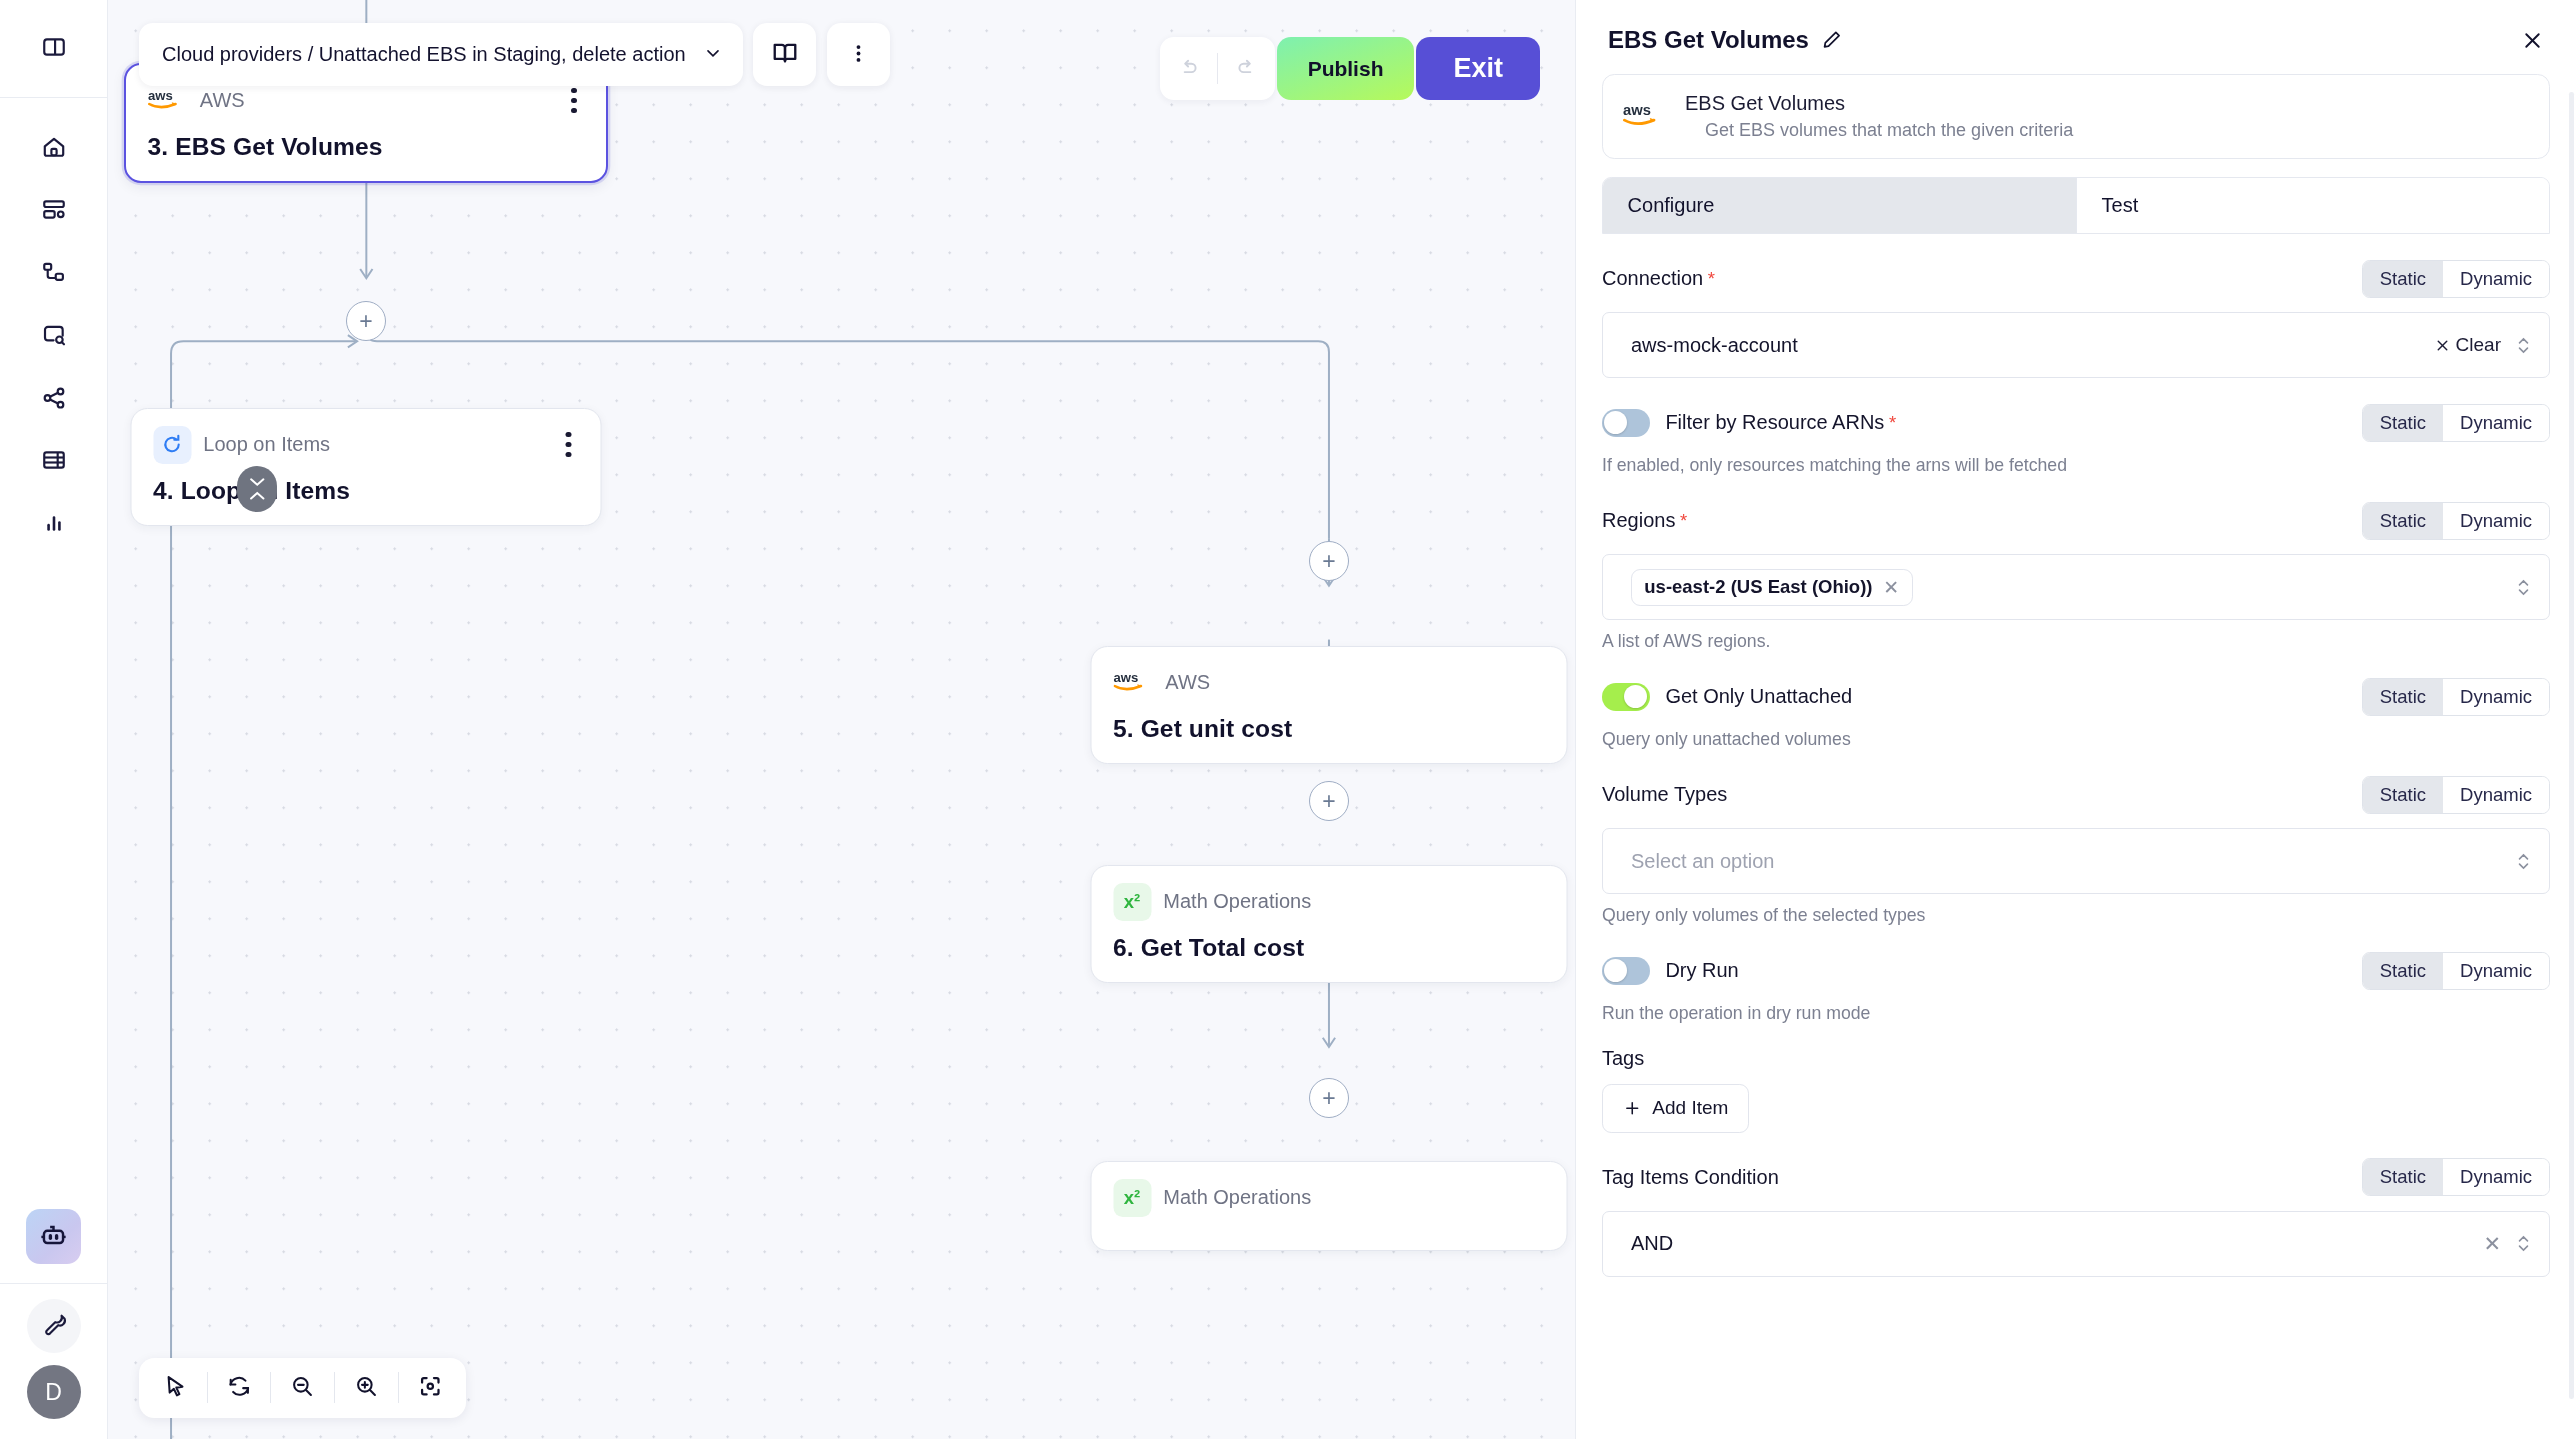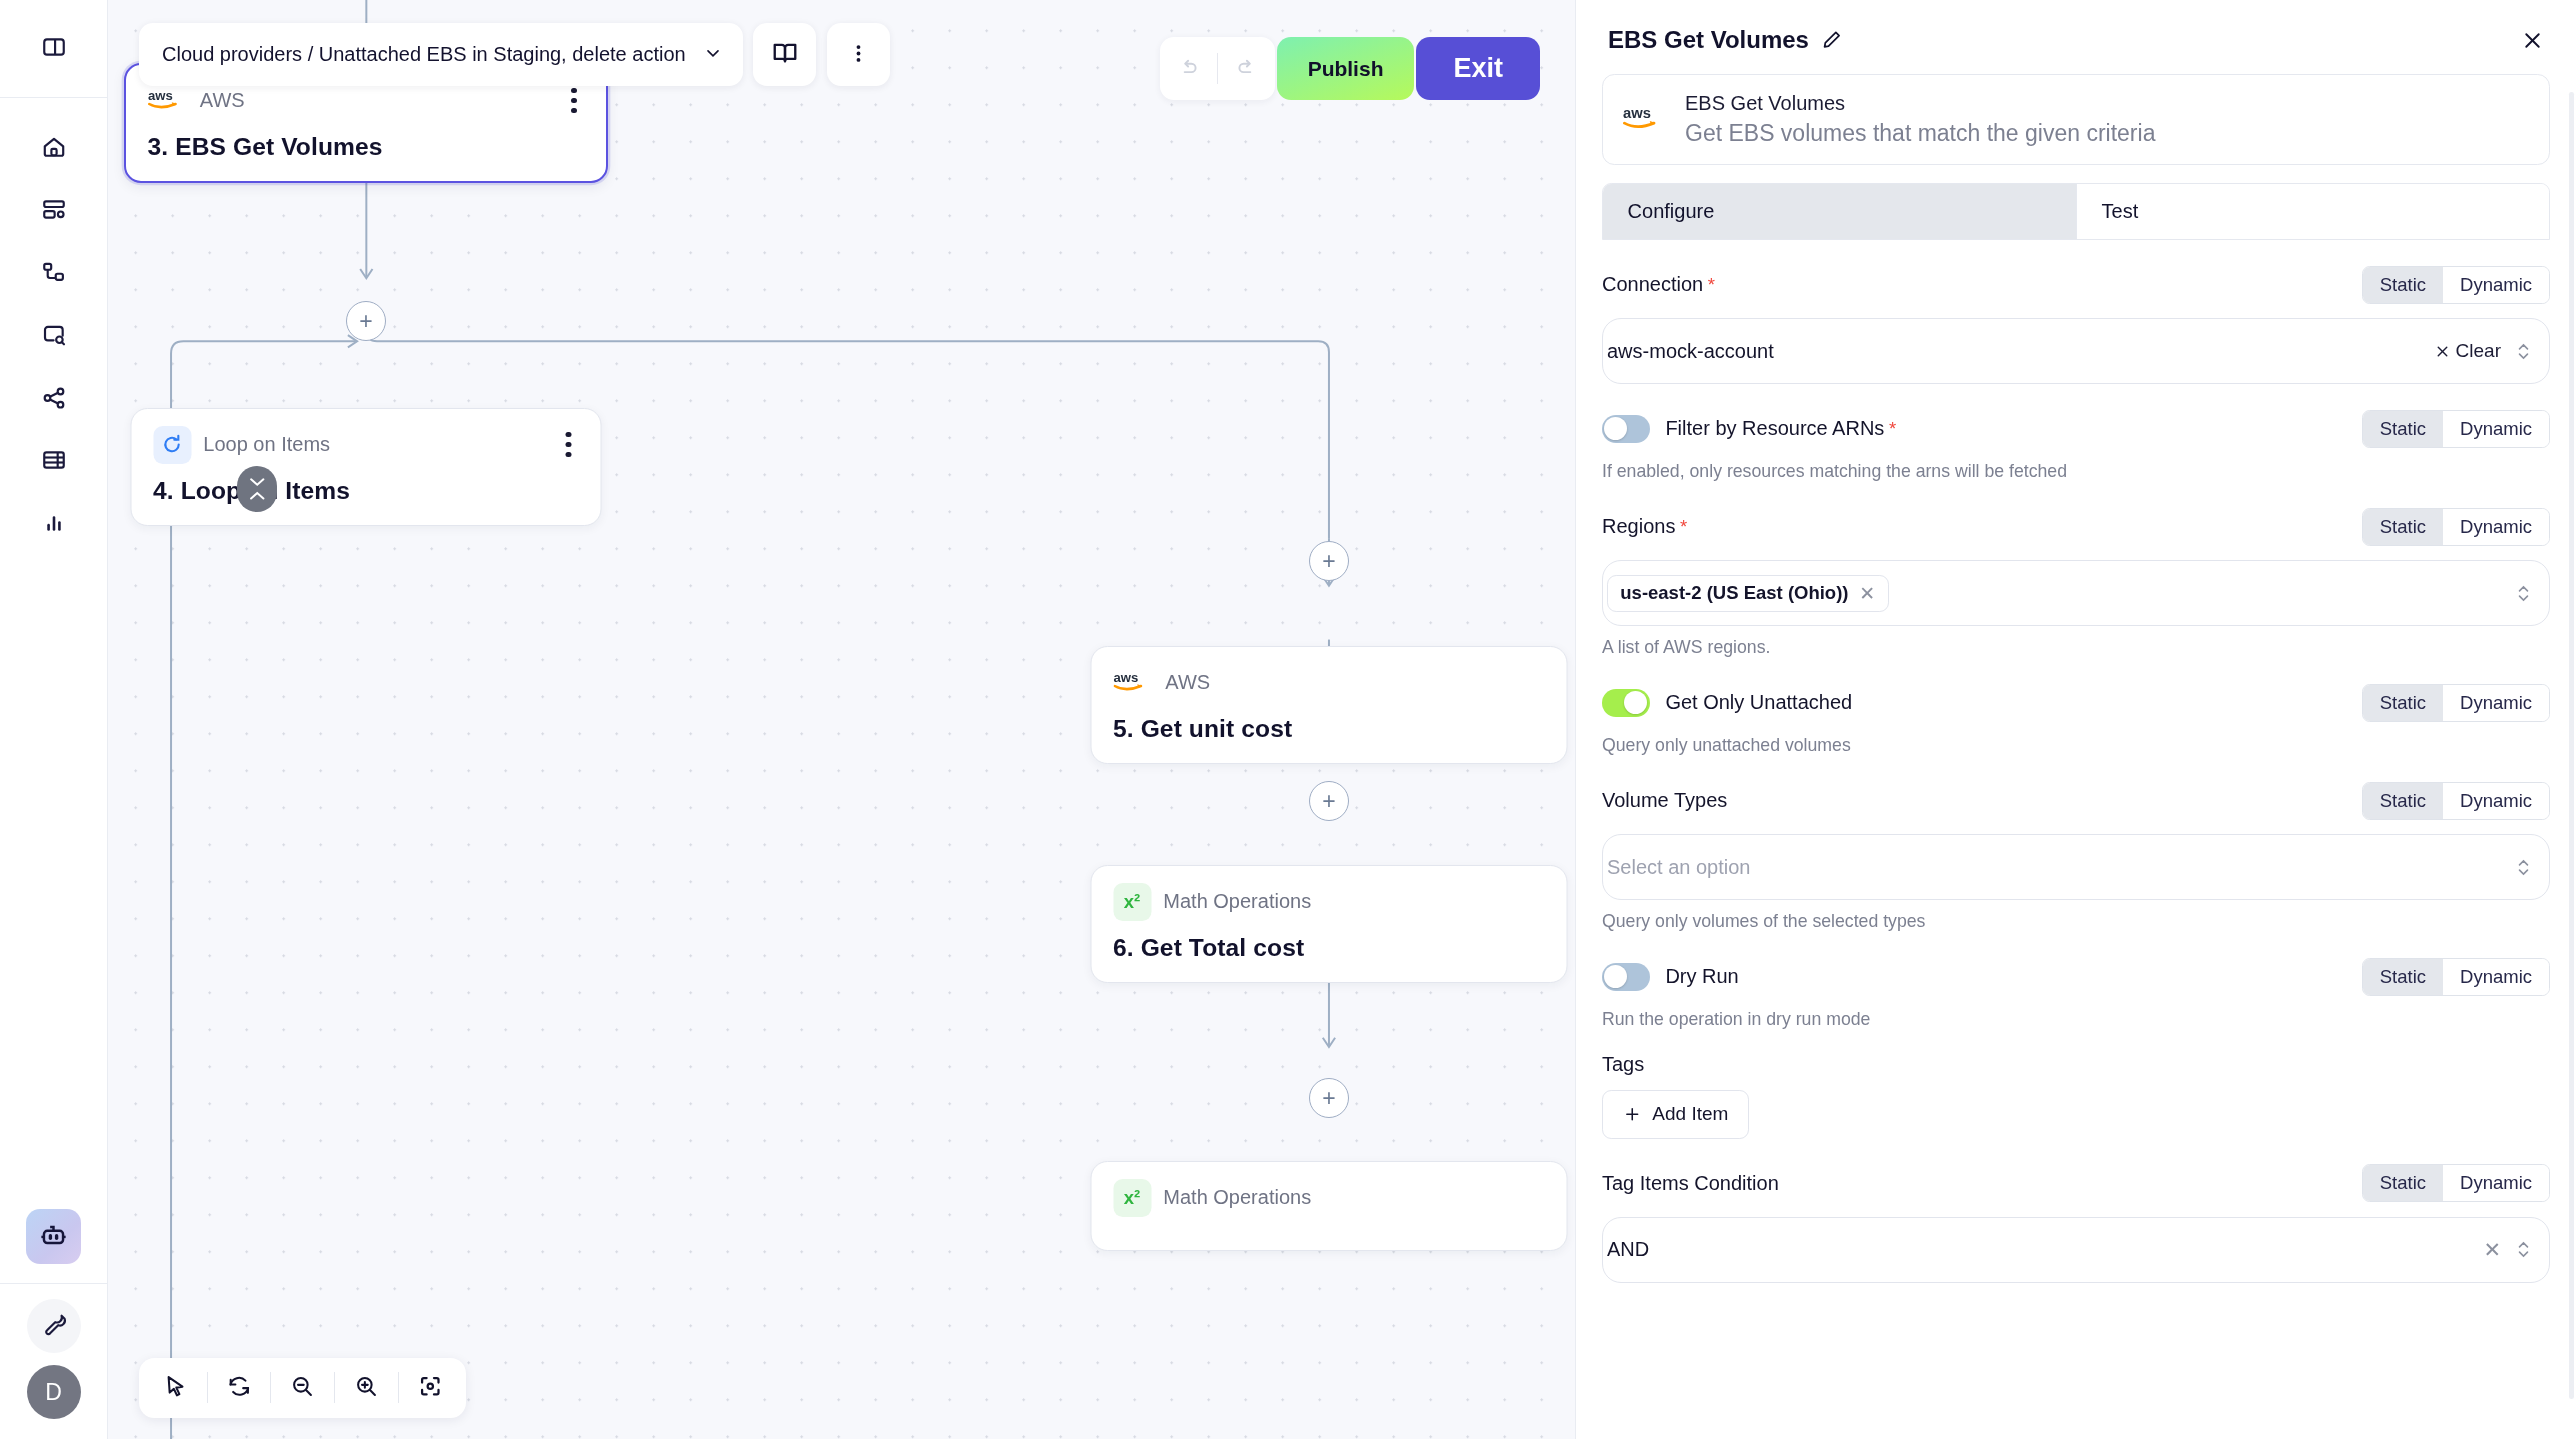--- a/index.html
+++ b/index.html
@@ -144,43 +144,43 @@
   .panel-close { margin-left: auto; cursor: pointer; color: #12122c; display: flex; }
 
   .panel-body { padding: 0 26px 0 26px; overflow: hidden; flex: 1 1 auto; }
 
   .app-card {
     margin-top: 20px; border: 0.8px solid #e5e8ef; border-radius: 12.3px;
     padding: 17px 20px; display: flex; align-items: center; gap: 17px;
   }
   .app-card-text { display: flex; flex-direction: column; gap: 4.6px; }
   .app-card-name { font-size: 20px; color: #1b1b33; }
-  .app-card-desc { font-size: 23px; color: #7c8091; }
+  .app-card-desc { font-size: 18px; color: #7c8091; margin-left: 20px; }
 
   .tabs { margin-top: 18.5px; display: flex; border: 0.8px solid #e5e8ef; border-radius: 9.2px 9.2px 0 0; overflow: hidden; }
   .tab {
     flex: 1 1 50%; height: 55px; display: flex; align-items: center; padding-left: 24.6px;
     font-size: 20px; color: #12122c; cursor: pointer; background: #fff;
   }
   .tab.active { background: #e4e7ec; font-weight: 400; }
   .tab + .tab { border-left: 0.8px solid #e5e8ef; }
 
   .field { margin-top: 23px; }
   .field-row { display: flex; align-items: center; min-height: 43px; }
   .field-label { font-size: 20px; color: #14142b; font-weight: 400; }
   .req { color: #f0483e; margin-left: 4.6px; font-size: 18.5px; }
   .seg {
     margin-left: auto; display: flex; border: 0.8px solid #dfe3ea; border-radius: 7.7px; overflow: hidden; background: #fff;
   }
   .seg-opt { padding: 7px 17px; font-size: 18.5px; color: #27284a; cursor: pointer; background: #fff; }
   .seg-opt.on { background: #e4e7ec; font-weight: 400; }
 
   .control {
-    margin-top: 12.3px; min-height: 66px; border: 0.8px solid #e2e5ed; border-radius: 19px;
-    display: flex; align-items: center; padding: 0 17px 0 4px; background: #fff; cursor: pointer;
+    margin-top: 12.3px; min-height: 66px; border: 0.8px solid #e2e5ed; border-radius: 7px;
+    display: flex; align-items: center; padding: 0 17px 0 28px; background: #fff; cursor: pointer;
   }
   .control-value { font-size: 20px; color: #14142b; }
   .control-placeholder { font-size: 20px; color: #9ea2b0; }
   .control-actions { margin-left: auto; display: flex; align-items: center; gap: 14px; }
   .clear-btn { display: flex; align-items: center; gap: 4.6px; font-size: 19px; color: #1c1c35; cursor: pointer; }
   .chev2 { color: #8c919f; display: flex; cursor: pointer; }
   .xsmall { color: #8c919f; font-size: 21px; cursor: pointer; line-height: 1; }
 
   .chip {
     display: inline-flex; align-items: center; gap: 10.8px;

